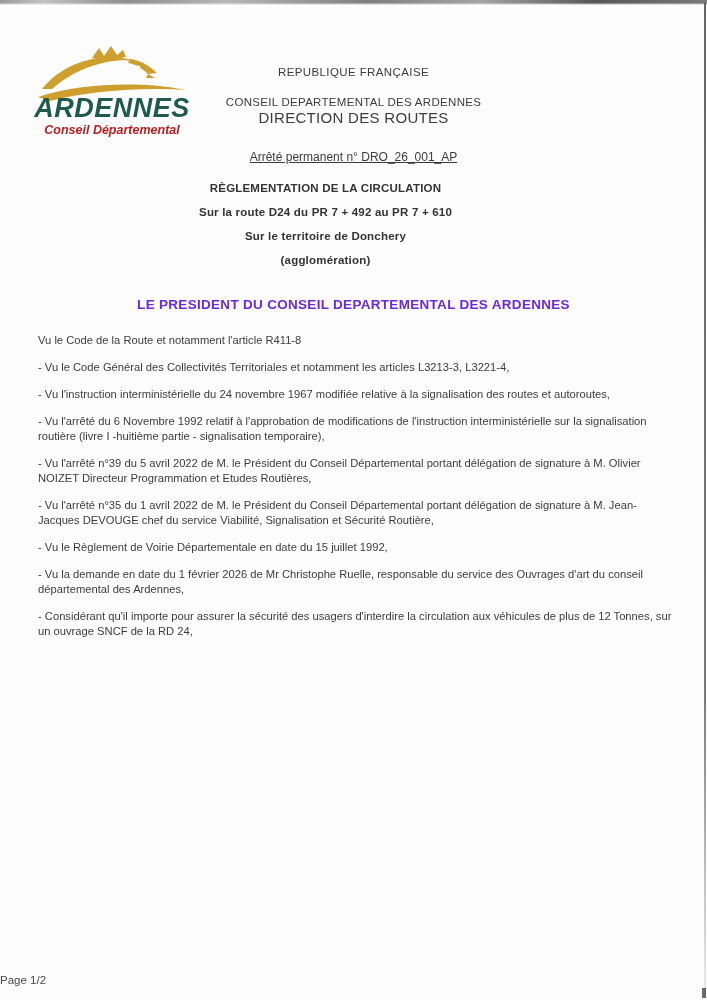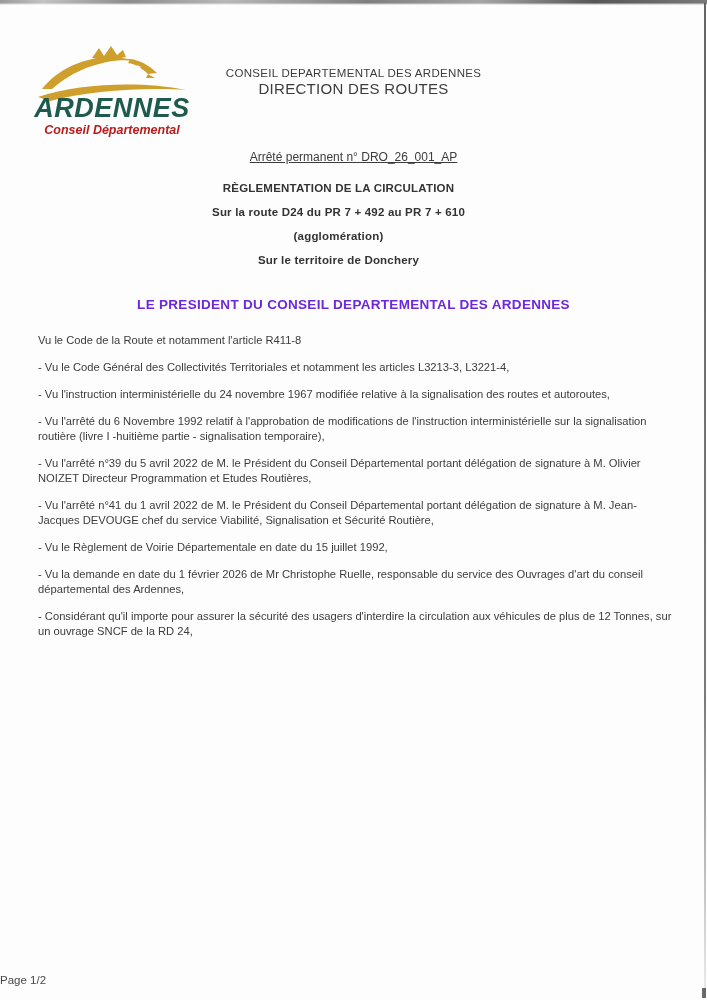--- a/index.html
+++ b/index.html
@@ -54,21 +54,21 @@
     font-size: 12.5px;
     color: #b91c1c;
     margin-top: 1px;
   }
   
   .header-block { position: absolute; top: 66px; left: 0; width: 707px; text-align: center; }
   .header-line1 { font-size: 11.5px; letter-spacing: 0.4px; margin-bottom: 17px; }
   .header-line2 { font-size: 11.5px; letter-spacing: 0.3px; line-height: 15px; }
   .header-line3 { font-size: 15px; letter-spacing: 0.3px; line-height: 15px; }
   .ref-line { position: absolute; top: 150px; left: 0; width: 707px; text-align: center; font-size: 12px; text-decoration: underline; }
-  .title-block { position: absolute; top: 181px; left: 16px; width: 645px; text-align: center; font-weight: bold; color: #333; }
+  .title-block { position: absolute; top: 181px; left: 3px; width: 645px; text-align: center; font-weight: bold; color: #333; }
   .title-block div { font-size: 11.5px; line-height: 15px; margin-bottom: 9px; letter-spacing: 0.2px; }
   .main-heading {
     position: absolute; top: 297px; left: 0; width: 707px; text-align: center;
     font-weight: bold; font-size: 13.5px; letter-spacing: 0.3px; color: #6d28d9;
   }
   
   .body-text { position: absolute; top: 333px; left: 38px; width: 640px; }
   .body-text p { font-size: 11.2px; line-height: 15px; margin-bottom: 12px; color: #3c3c3c; }
   .page-footer { position: absolute; top: 974px; left: 0; width: 643px; font-size: 11.5px; color: #474747; }
 </style>
@@ -93,42 +93,43 @@
 
       <path d="M101,20 l4,2 -3,2 Z" fill="#fdfdfd"></path>
 
       <path d="M2,52 C44,38 106,36 150,45 C108,42 52,46 14,56 Z" fill="#cf9f2e"></path>
     </svg>
     <span class="logo-name">ARDENNES</span>
     <span class="logo-sub">Conseil Départemental</span>
   </div>
 
   <div class="header-block">
+    <div class="header-line1">REPUBLIQUE FRANÇAISE</div>
     <div class="header-line2">CONSEIL DEPARTEMENTAL DES ARDENNES</div>
     <div class="header-line3">DIRECTION DES ROUTES</div>
   </div>
 
   <div class="ref-line">Arrêté permanent n° DRO_26_001_AP</div>
 
   <div class="title-block">
     <div>RÈGLEMENTATION DE LA CIRCULATION</div>
     <div>Sur la route D24 du PR 7 + 492 au PR 7 + 610</div>
+    <div>Sur le territoire de Donchery</div>
     <div>(agglomération)</div>
-    <div>Sur le territoire de Donchery</div>
   </div>
 
   <div class="main-heading">LE PRESIDENT DU CONSEIL DEPARTEMENTAL DES ARDENNES</div>
 
   <div class="body-text">
     <p>Vu le Code de la Route et notamment l'article R411-8</p>
     <p>- Vu le Code Général des Collectivités Territoriales et notamment les articles L3213-3, L3221-4,</p>
     <p>- Vu l'instruction interministérielle du 24 novembre 1967 modifiée relative à la signalisation des routes et autoroutes,</p>
     <p>- Vu l'arrêté du 6 Novembre 1992 relatif à l'approbation de modifications de l'instruction interministérielle sur la signalisation routière (livre I -huitième partie - signalisation temporaire),</p>
     <p>- Vu l'arrêté n°39 du 5 avril 2022 de M. le Président du Conseil Départemental portant délégation de signature à M. Olivier NOIZET Directeur Programmation et Etudes Routières,</p>
-    <p>- Vu l'arrêté n°41 du 1 avril 2022 de M. le Président du Conseil Départemental portant délégation de signature à M. Jean-Jacques DEVOUGE chef du service Viabilité, Signalisation et Sécurité Routière,</p>
+    <p>- Vu l'arrêté n°35 du 1 avril 2022 de M. le Président du Conseil Départemental portant délégation de signature à M. Jean-Jacques DEVOUGE chef du service Viabilité, Signalisation et Sécurité Routière,</p>
     <p>- Vu le Règlement de Voirie Départementale en date du 15 juillet 1992,</p>
     <p>- Vu la demande en date du 1 février 2026 de Mr Christophe Ruelle, responsable du service des Ouvrages d'art du conseil départemental des Ardennes,</p>
     <p>- Considérant qu'il importe pour assurer la sécurité des usagers d'interdire la circulation aux véhicules de plus de 12 Tonnes, sur un ouvrage SNCF de la RD 24,</p>
   </div>
 
   <div class="page-footer">Page 1/2</div>
 
 </div>
 
 </body></html>

